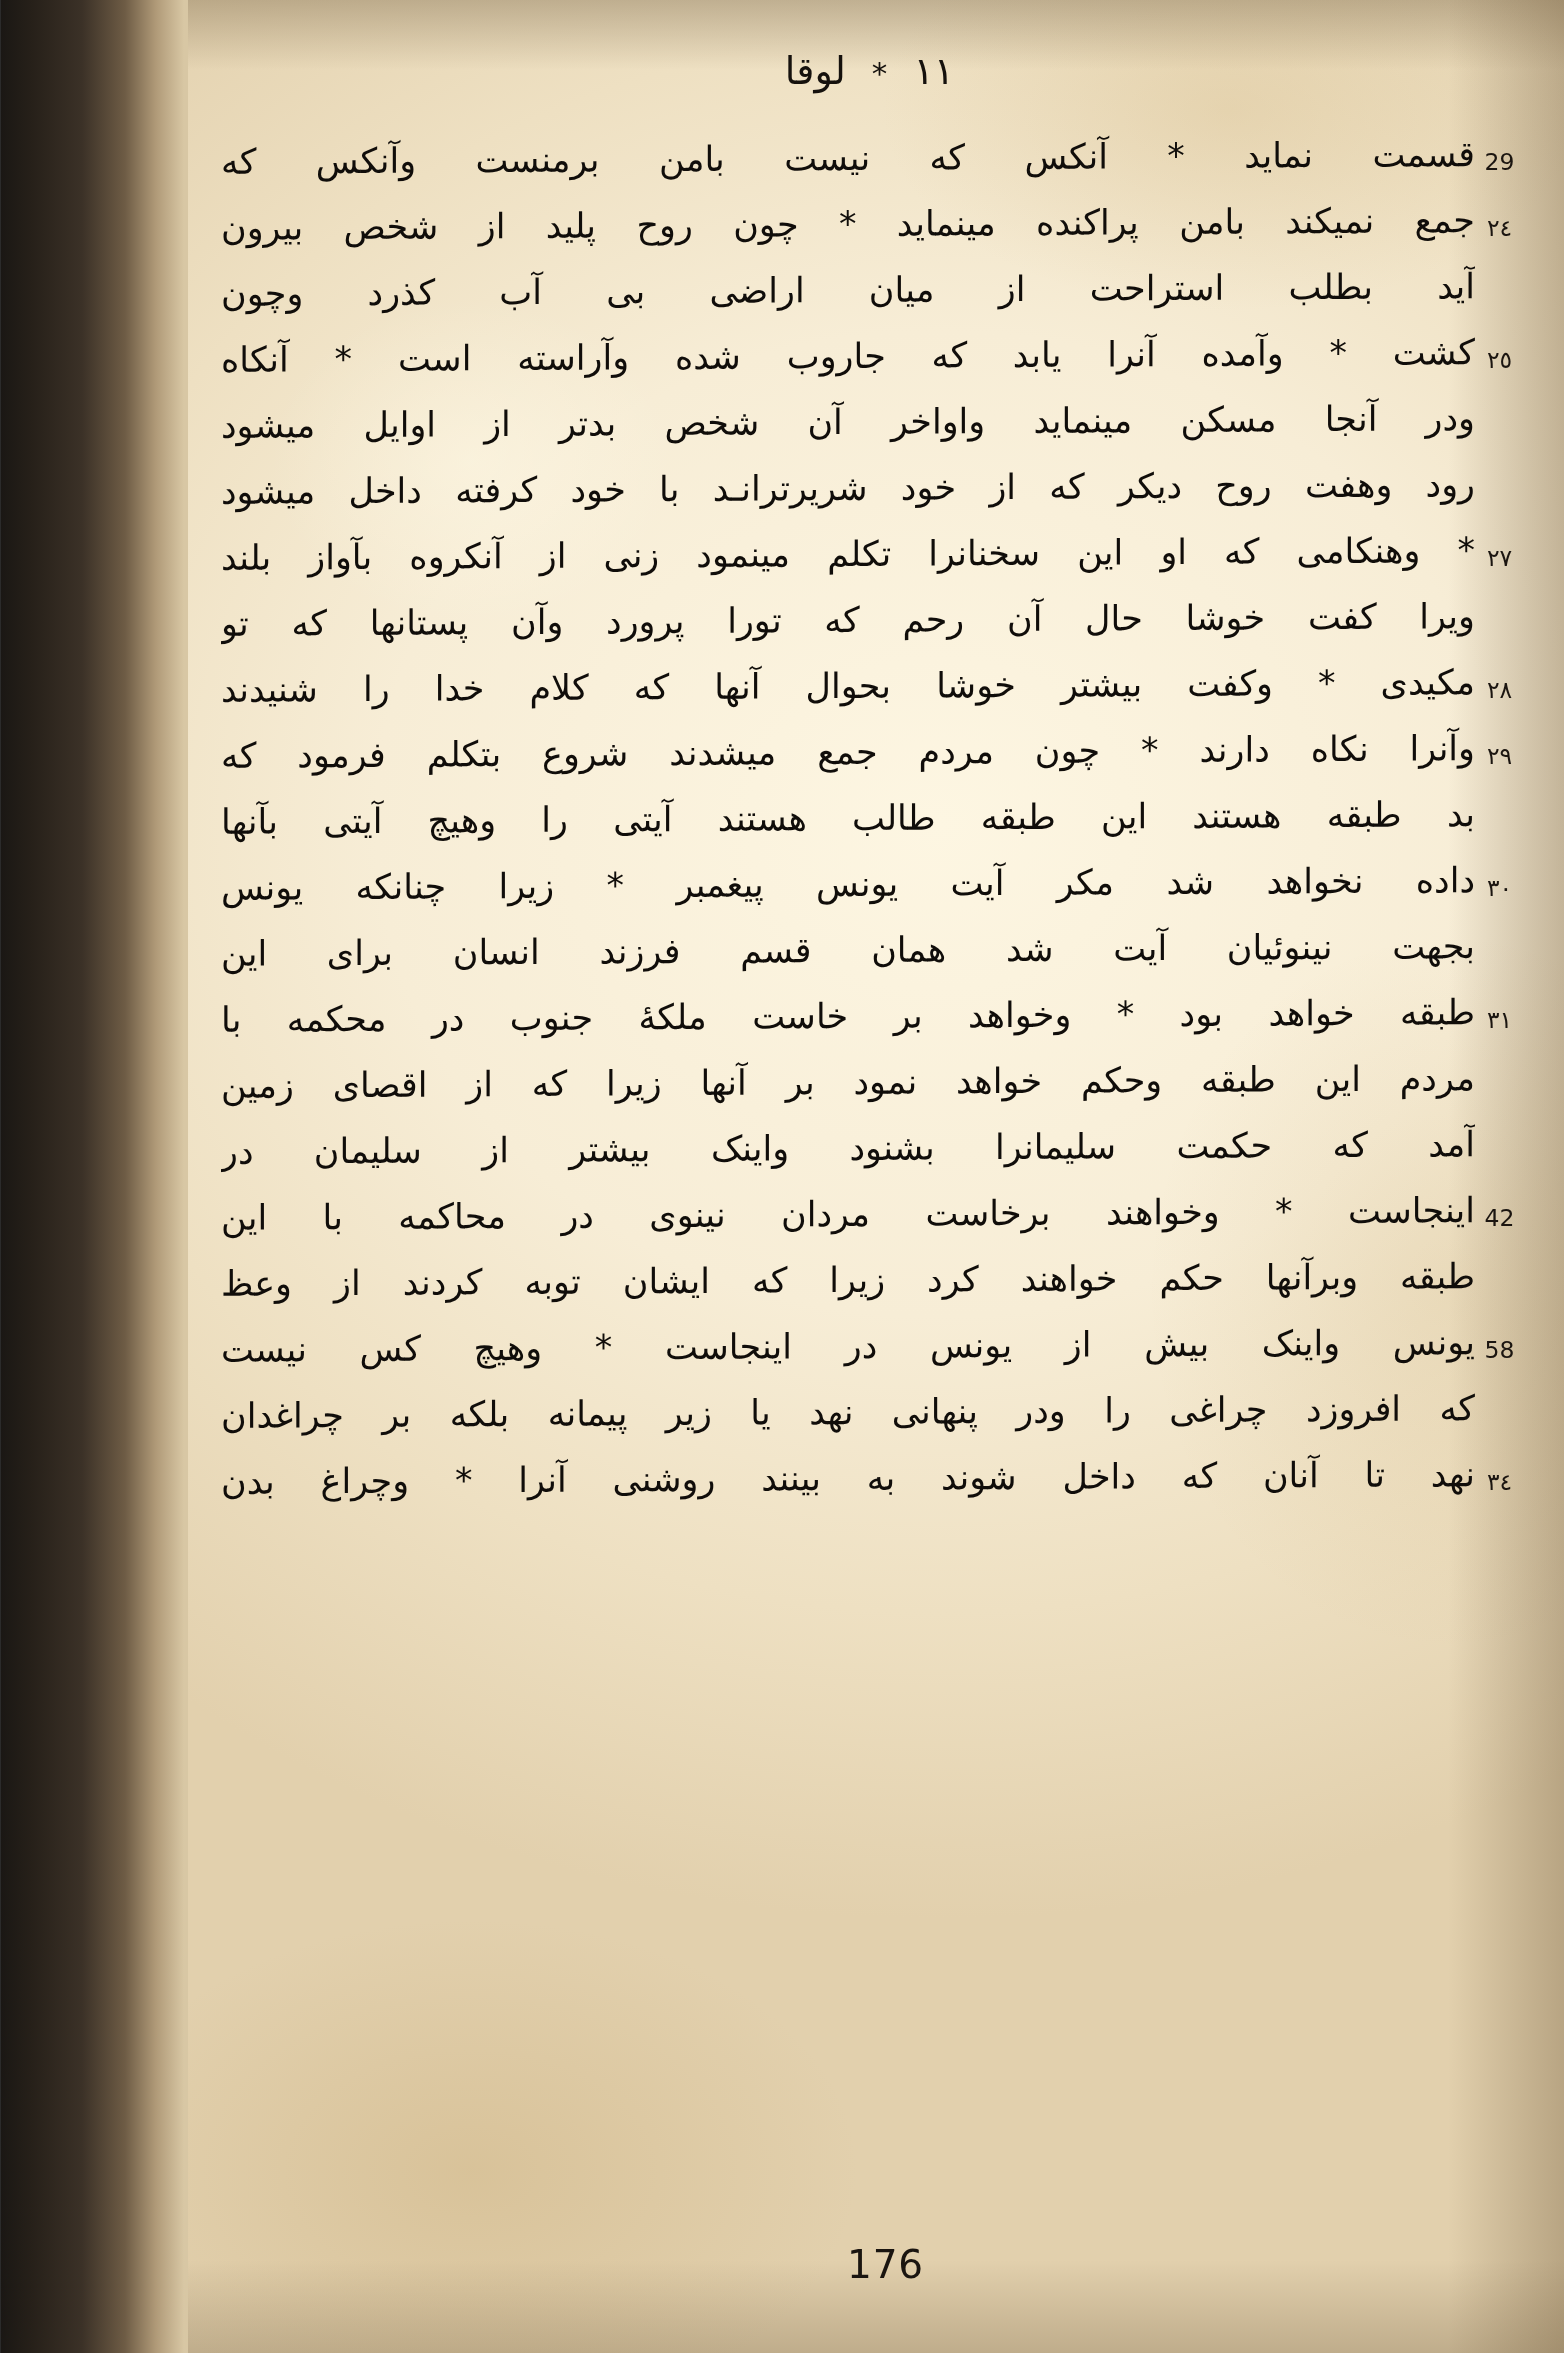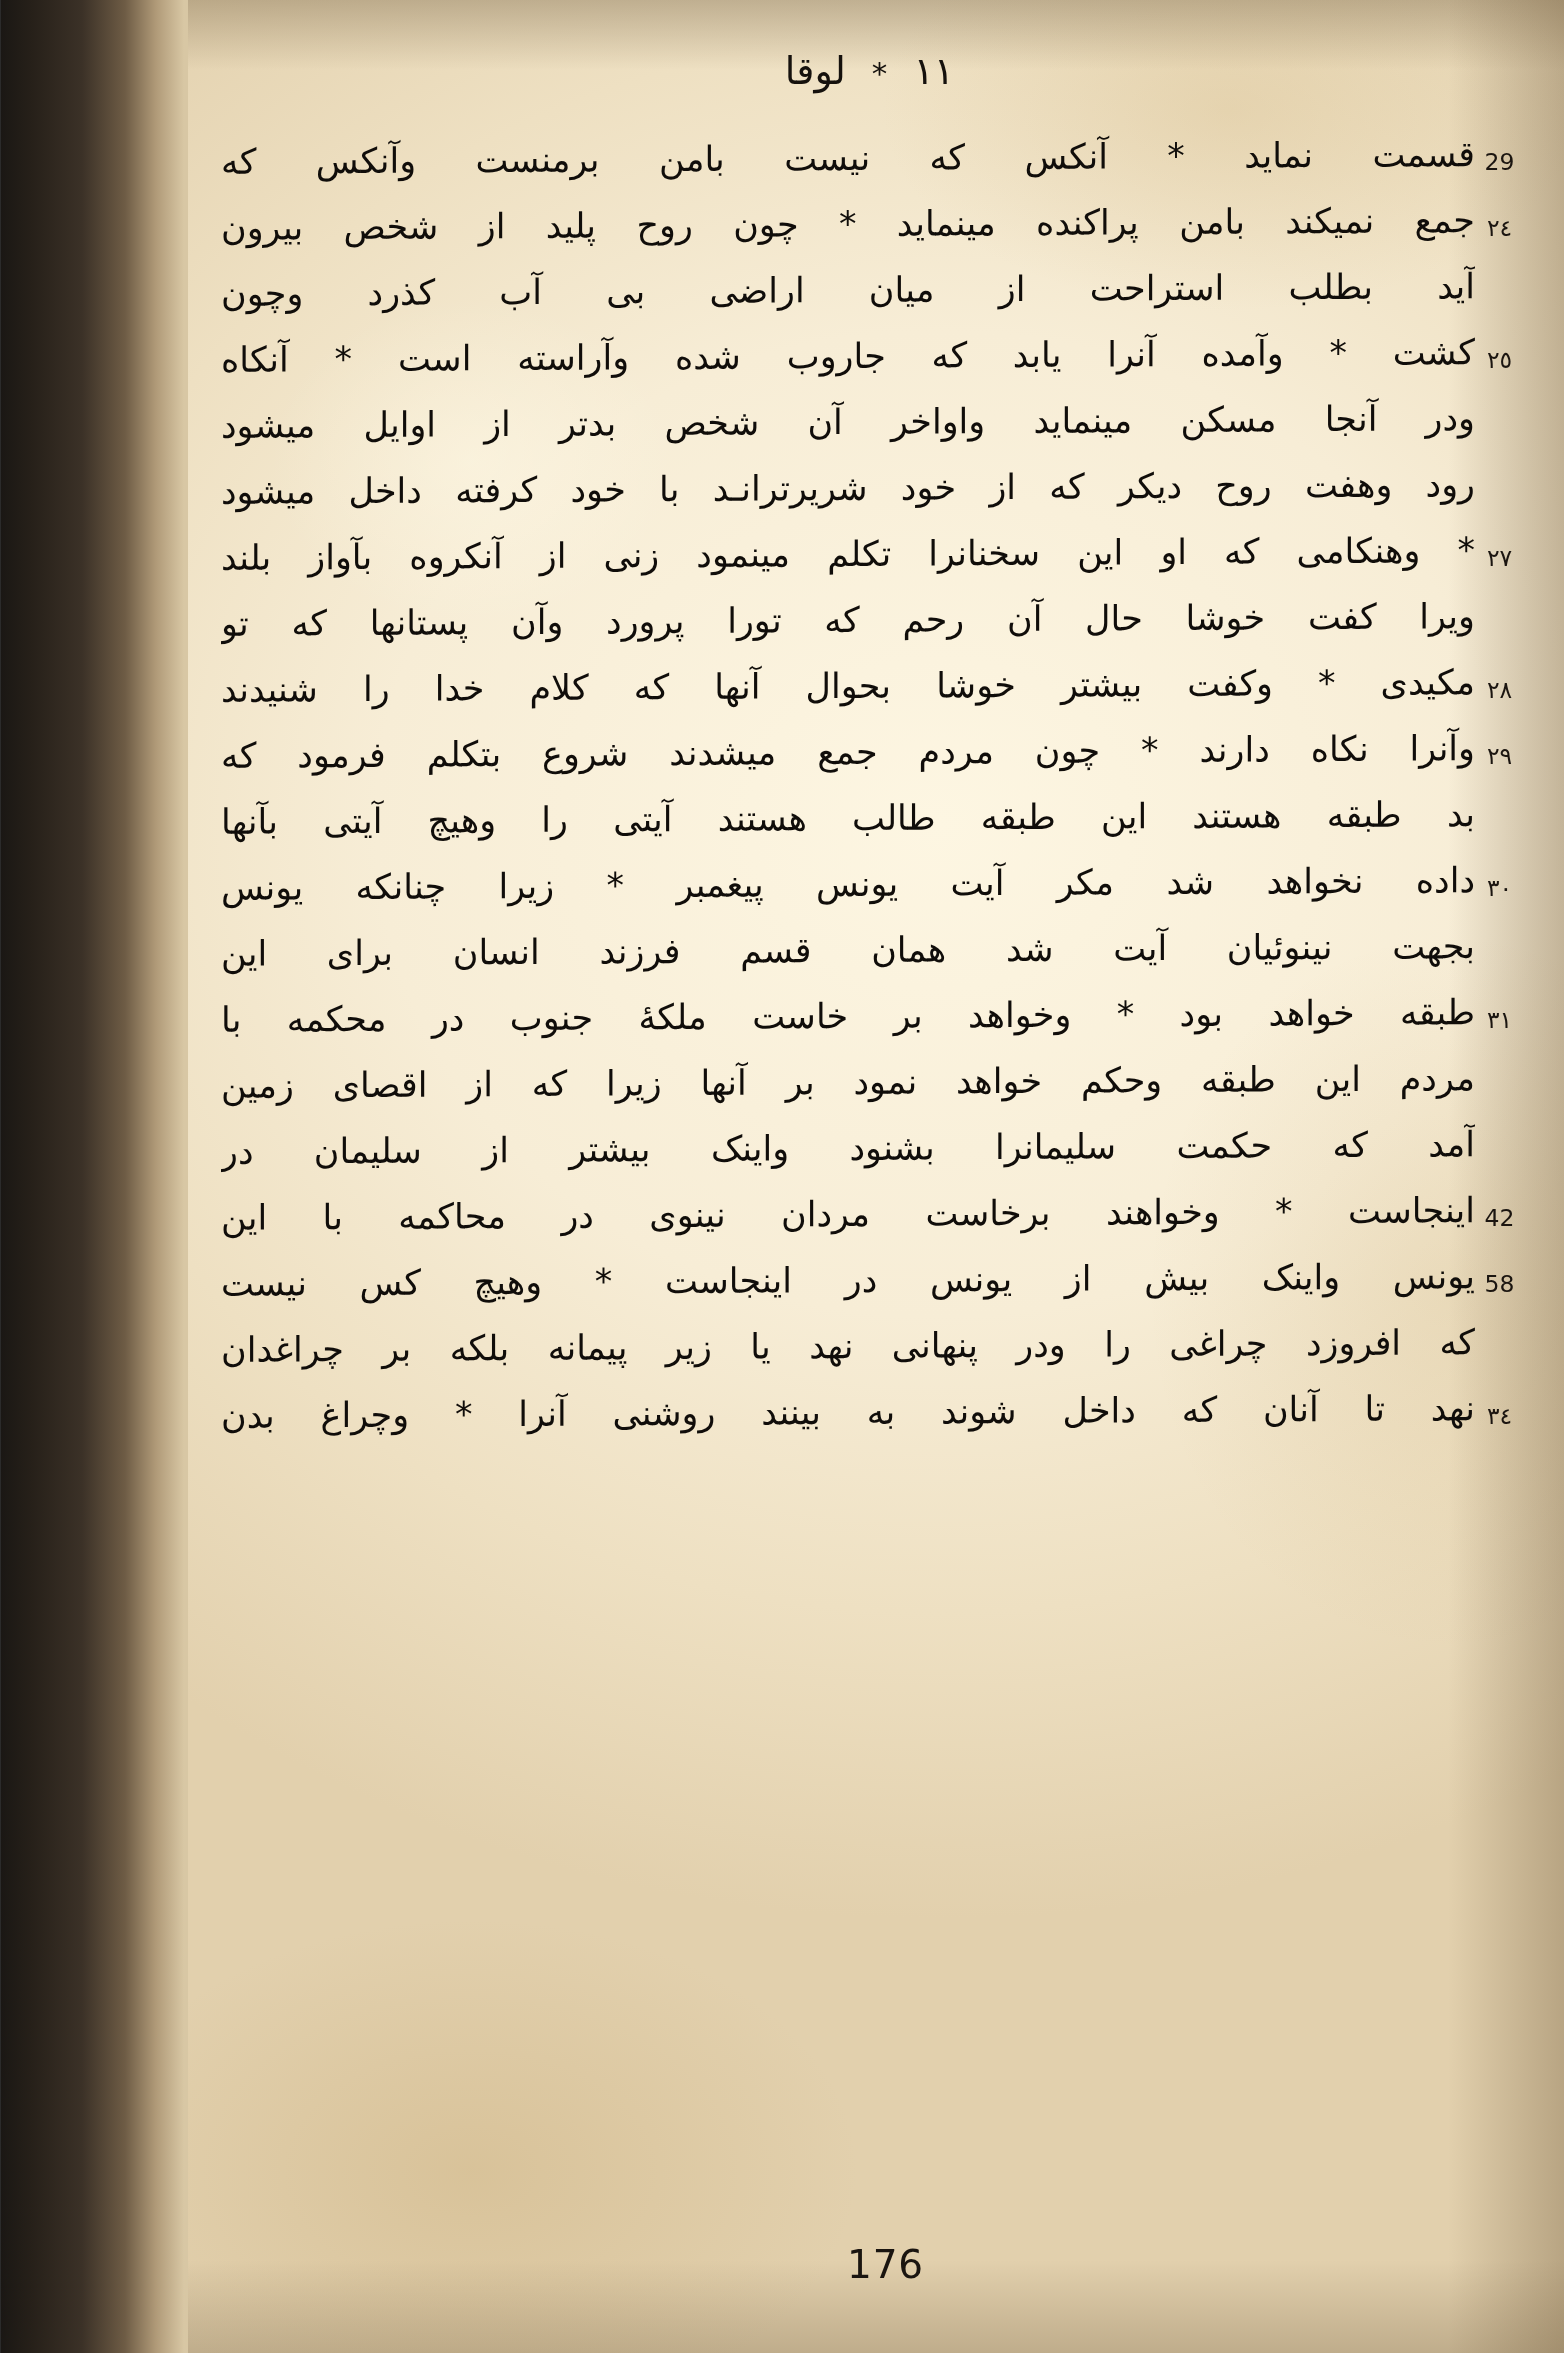--- a/index.html
+++ b/index.html
@@ -333,20 +333,24 @@
         <div class="line noverse">
           <span class="vnum"></span>
           <span class="ltext flow">آمد که حکمت سلیمانرا بشنود واینک بیشتر از سلیمان در</span>
         </div>
 
         <div class="line">
           <span class="vnum">42</span>
           <span class="ltext flow">اینجاست * وخواهند برخاست مردان نینوی در محاکمه با این</span>
         </div>
 
+        <div class="line noverse">
+          <span class="vnum"></span>
+          <span class="ltext flow">طبقه وبرآنها حکم خواهند کرد زیرا که ایشان توبه کردند از وعظ</span>
+        </div>
 
         <div class="line">
           <span class="vnum">58</span>
           <span class="ltext flow">یونس واینک بیش از یونس در اینجاست * وهیچ کس نیست</span>
         </div>
 
         <div class="line noverse">
           <span class="vnum"></span>
           <span class="ltext flow">که افروزد چراغی را ودر پنهانی نهد یا زیر پیمانه بلکه بر چراغدان</span>
         </div>

